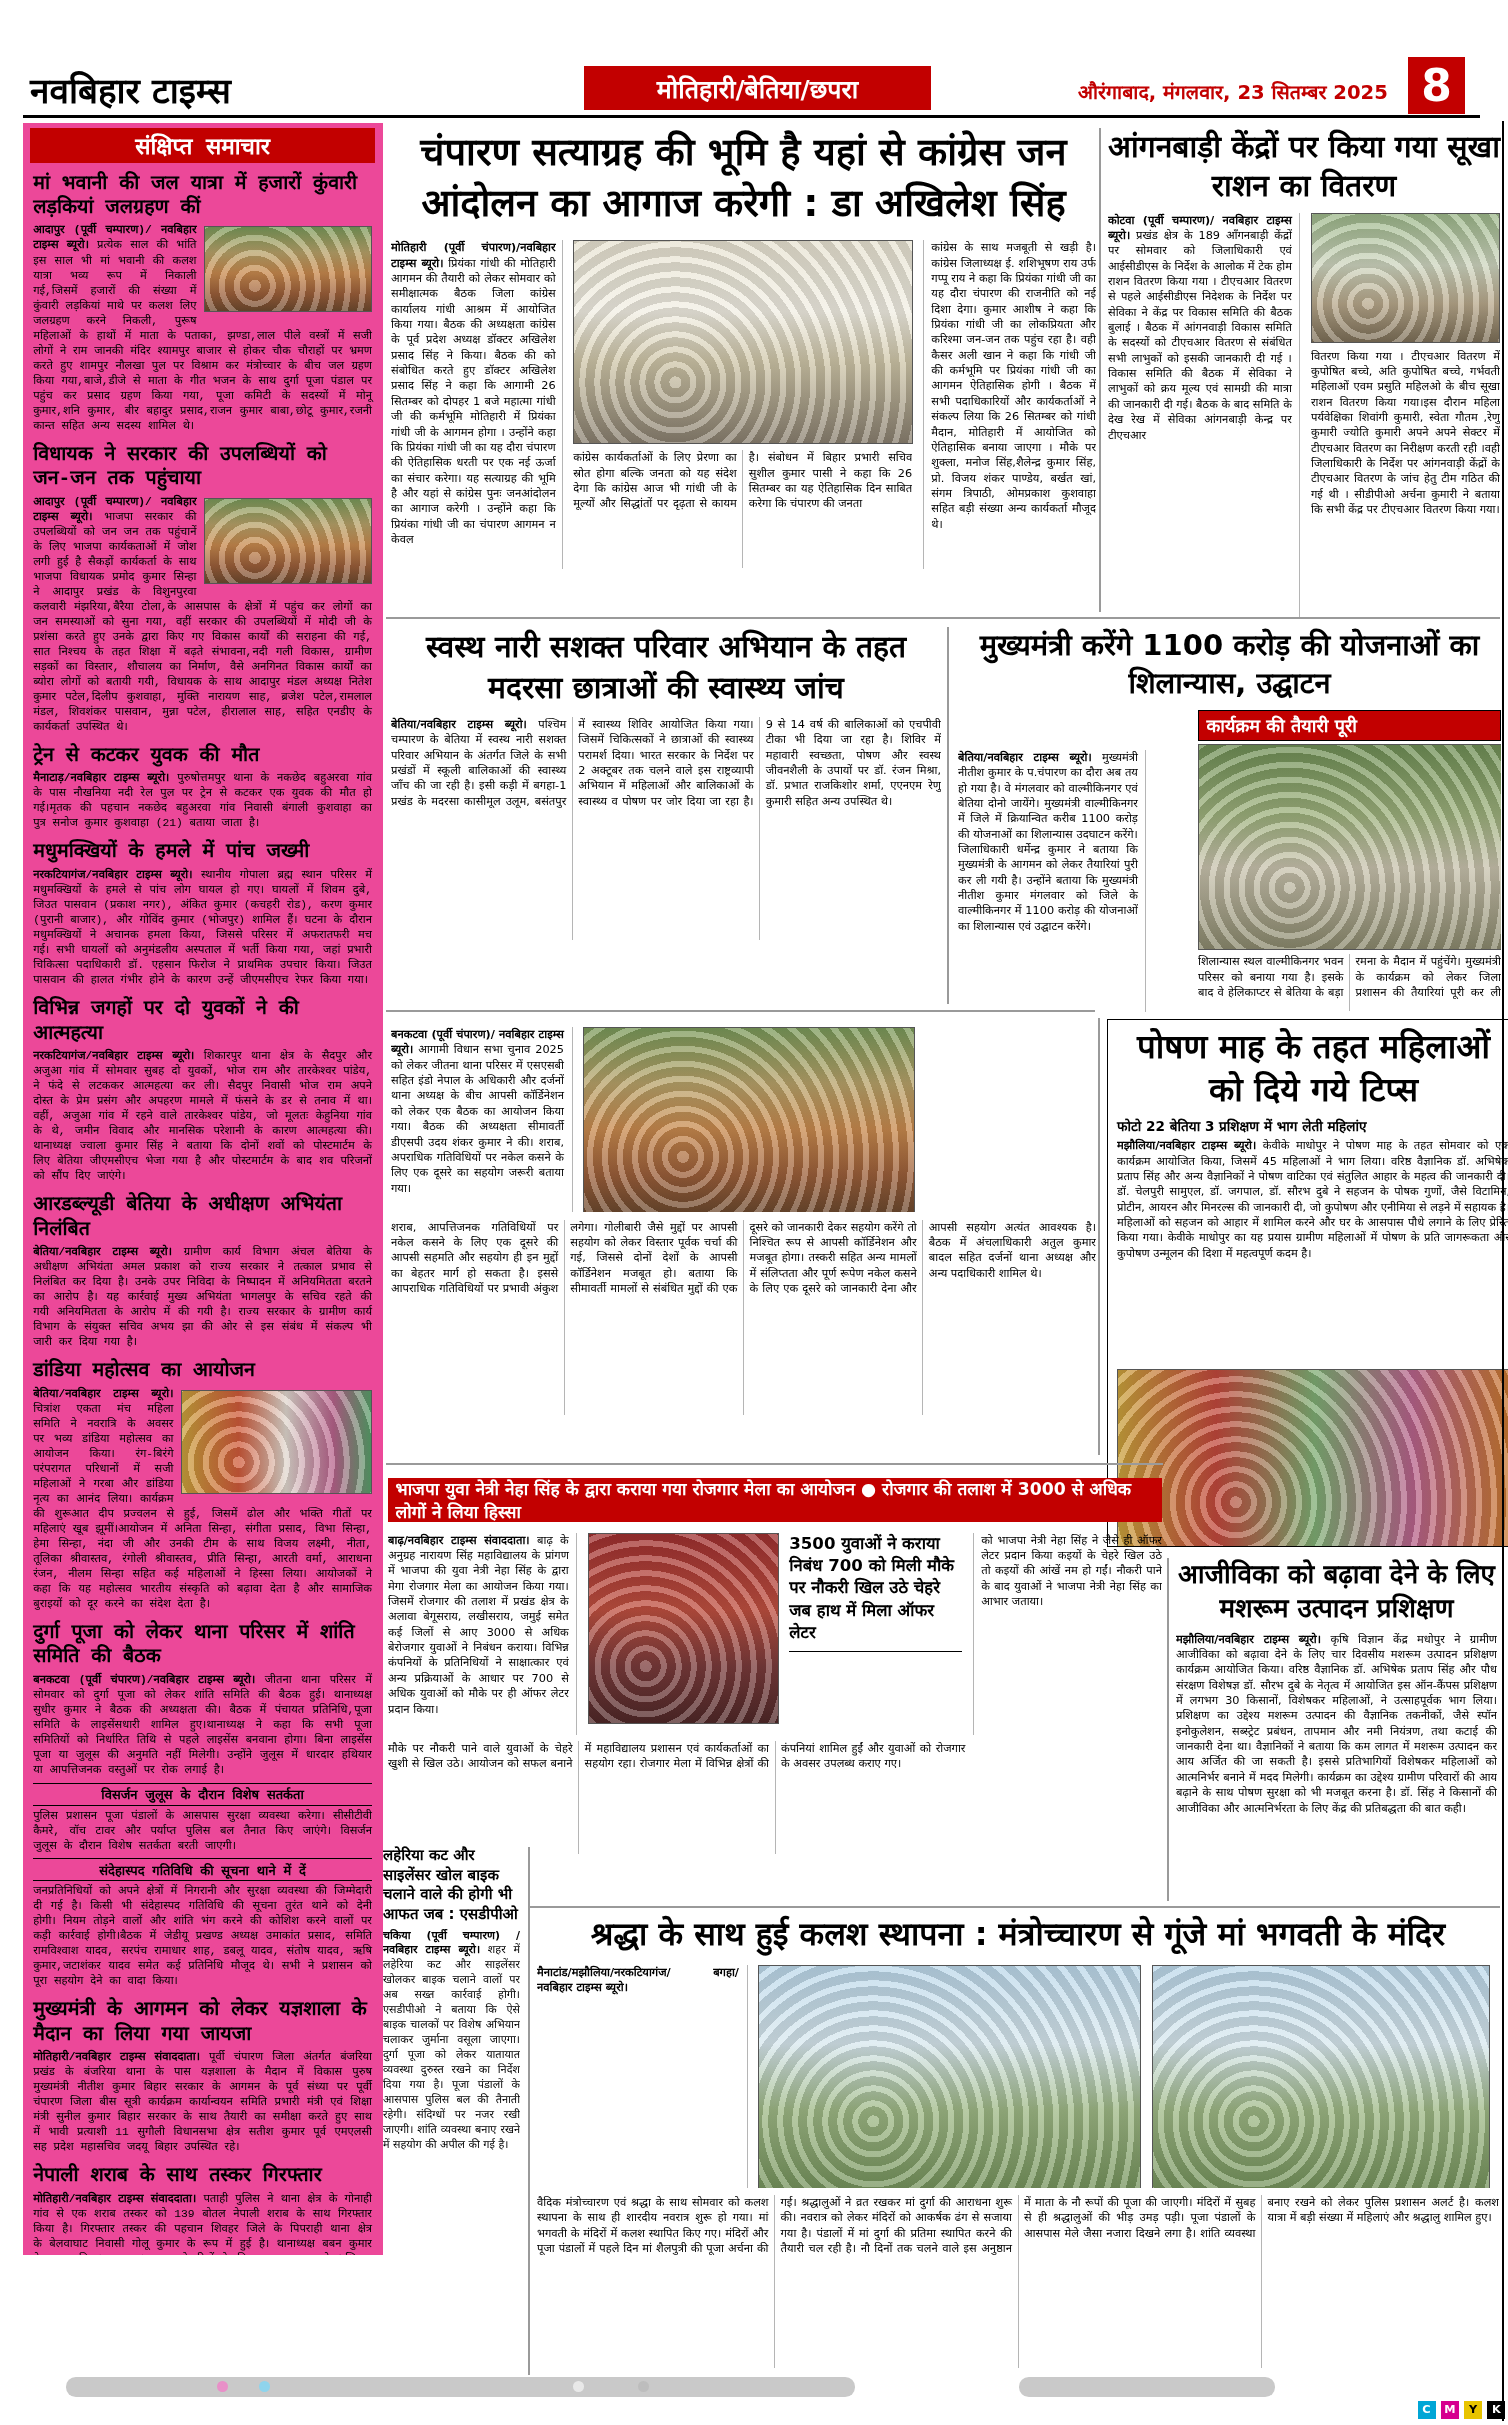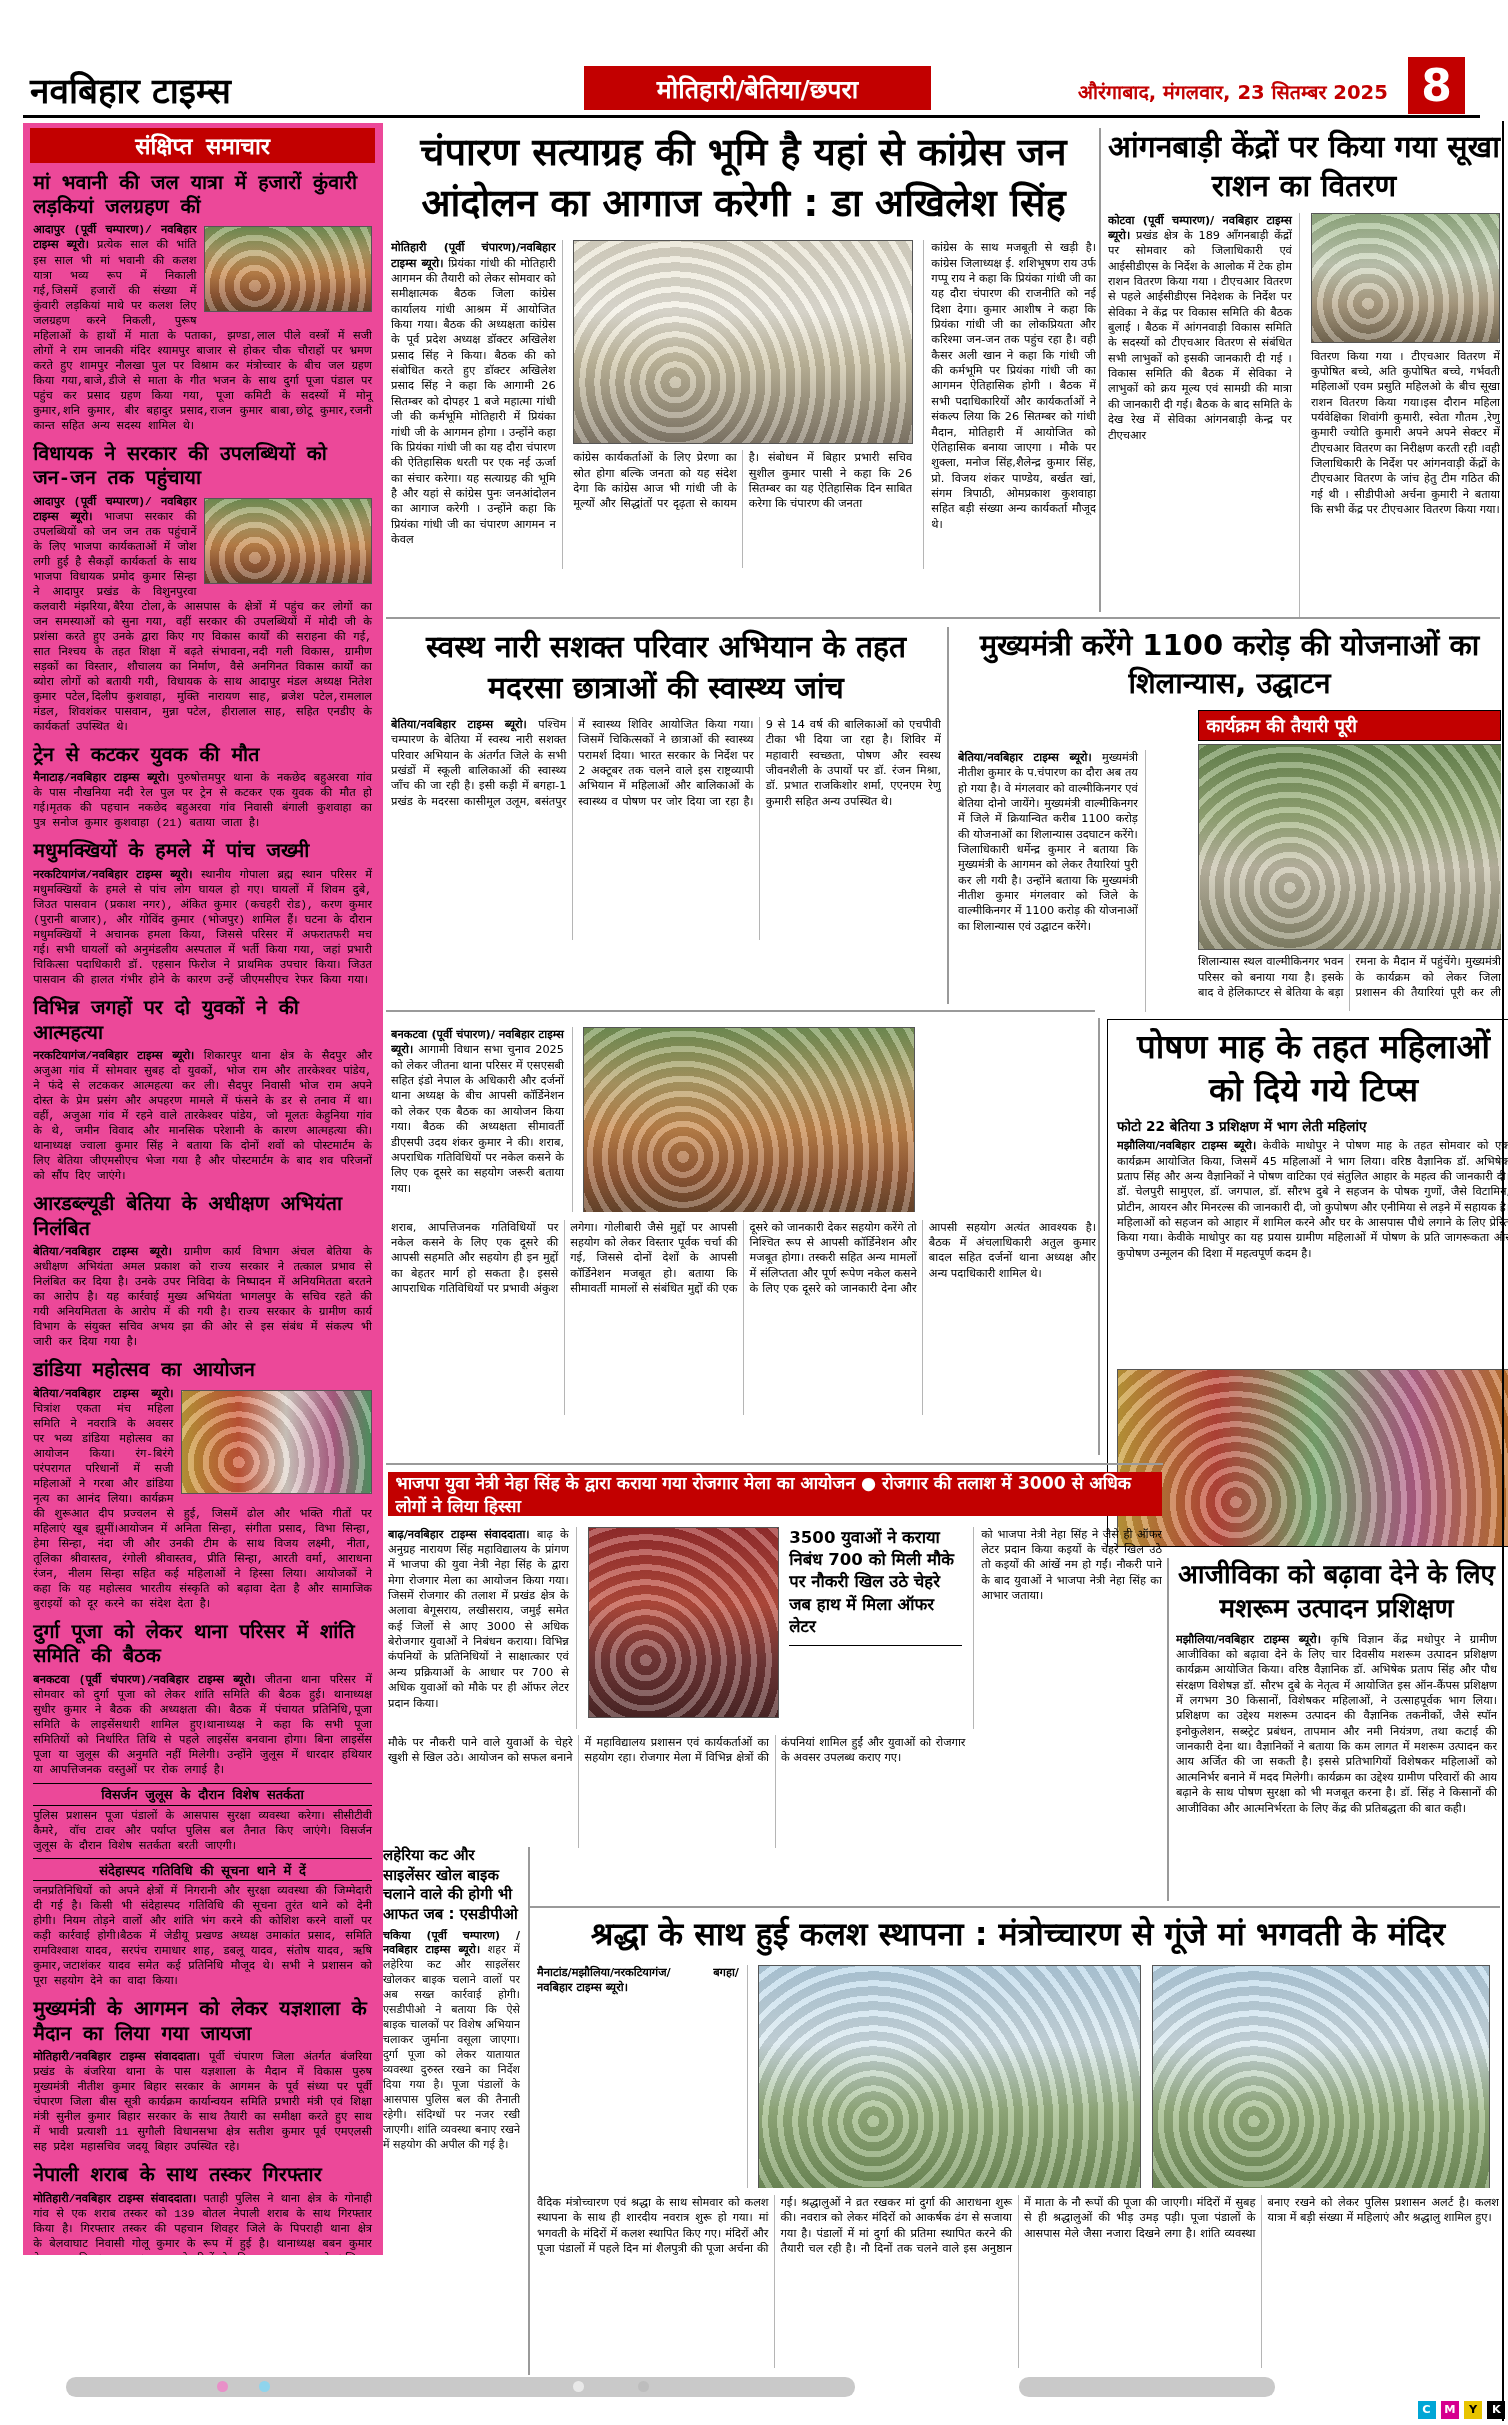--- a/index.html
+++ b/index.html
@@ -194,21 +194,21 @@
     <div class="body-text clip" style="margin-top:3px;height:226px;">
       <b>मझौलिया/नवबिहार टाइम्स ब्यूरो।</b>
       <span>केवीके माधोपुर ने पोषण माह के तहत सोमवार को एक कार्यक्रम आयोजित किया, जिसमें 45 महिलाओं ने भाग लिया। वरिष्ठ वैज्ञानिक डॉ. अभिषेक प्रताप सिंह और अन्य वैज्ञानिकों ने पोषण वाटिका एवं संतुलित आहार के महत्व की जानकारी दी। डॉ. चेलपुरी सामुएल, डॉ. जगपाल, डॉ. सौरभ दुबे ने सहजन के पोषक गुणों, जैसे विटामिन, प्रोटीन, आयरन और मिनरल्स की जानकारी दी, जो कुपोषण और एनीमिया से लड़ने में सहायक है। महिलाओं को सहजन को आहार में शामिल करने और घर के आसपास पौधे लगाने के लिए प्रेरित किया गया। केवीके माधोपुर का यह प्रयास ग्रामीण महिलाओं में पोषण के प्रति जागरूकता और कुपोषण उन्मूलन की दिशा में महत्वपूर्ण कदम है।</span>
     </div>
     <div class="photo ph-women ph-blur" style="width:100%;height:189px;margin-top:4.5px;"></div>
   </div>
 
   <div class="abs sep-h" style="left:386px;top:1463px;width:777px;"></div>
 
   <div class="abs" style="left:388px;top:1469px;width:774px;">
-    <div class="redbg" style="margin-top:3px;height:44px;display:flex;align-items:center;justify-content:center;font-size:17.3px;font-weight:bold;padding:0 7.5px;">भाजपा युवा नेत्री नेहा सिंह के द्वारा कराया गया रोजगार मेला का आयोजन ●  रोजगार की तलाश में 3000 से अधिक लोगों ने लिया हिस्सा</div>
+    <div class="redbg" style="margin-top:9px;height:44px;display:flex;align-items:center;justify-content:center;font-size:17.3px;font-weight:bold;padding:0 7.5px;">भाजपा युवा नेत्री नेहा सिंह के द्वारा कराया गया रोजगार मेला का आयोजन ●  रोजगार की तलाश में 3000 से अधिक लोगों ने लिया हिस्सा</div>
     <div style="display:flex;gap:10.6px;margin-top:10.6px;height:202px;overflow:hidden;">
       <div class="body-text clip" style="width:181px;border-right:0.8px solid #b5b5b5;padding-right:7.5px;">
         <b>बाढ़/नवबिहार टाइम्स संवाददाता।</b>
         <span>बाढ़ के अनुग्रह नारायण सिंह महाविद्यालय के प्रांगण में भाजपा की युवा नेत्री नेहा सिंह के द्वारा मेगा रोजगार मेला का आयोजन किया गया। जिसमें रोजगार की तलाश में प्रखंड क्षेत्र के अलावा बेगूसराय, लखीसराय, जमुई समेत कई जिलों से आए 3000 से अधिक बेरोजगार युवाओं ने निबंधन कराया। विभिन्न कंपनियों के प्रतिनिधियों ने साक्षात्कार एवं अन्य प्रक्रियाओं के आधार पर 700 से अधिक युवाओं को मौके पर ही ऑफर लेटर प्रदान किया।</span>
       </div>
       <div class="photo ph-stage ph-blur" style="width:189px;height:189px;"></div>
       <div style="width:173px;">
         <div class="hd" style="font-size:16.6px;line-height:1.35;border-bottom:1.5px solid #000;padding-bottom:6px;">3500 युवाओं ने कराया निबंध 700 को मिली मौके पर नौकरी खिल उठे चेहरे जब हाथ में मिला ऑफर लेटर</div>
       </div>
       <div class="body-text clip" style="width:181px;border-left:0.8px solid #b5b5b5;padding-left:7.5px;">को भाजपा नेत्री नेहा सिंह ने जैसे ही ऑफर लेटर प्रदान किया कइयों के चेहरे खिल उठे तो कइयों की आंखें नम हो गईं। नौकरी पाने के बाद युवाओं ने भाजपा नेत्री नेहा सिंह का आभार जताया।</div>

